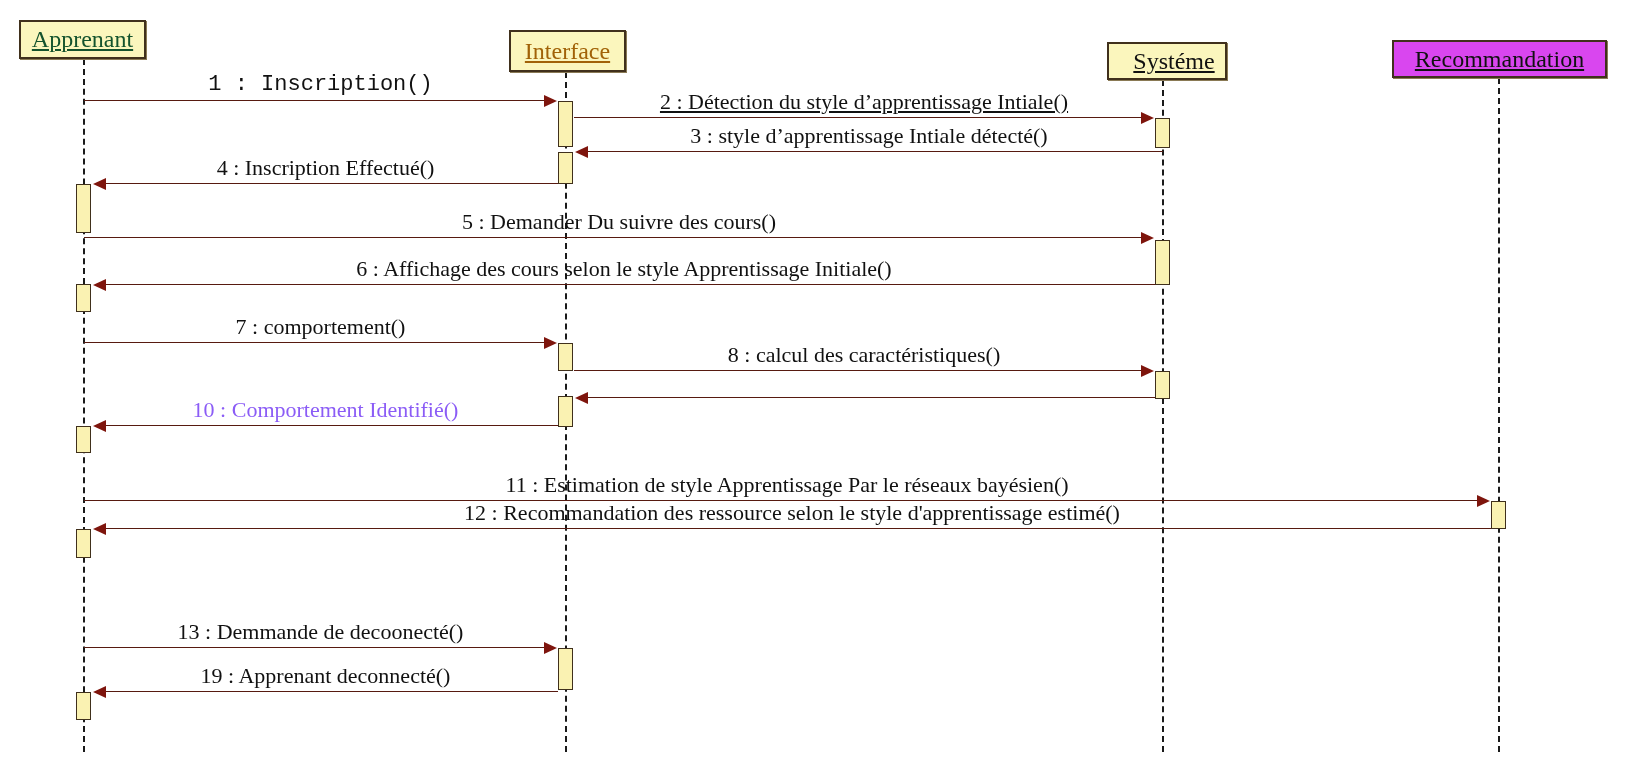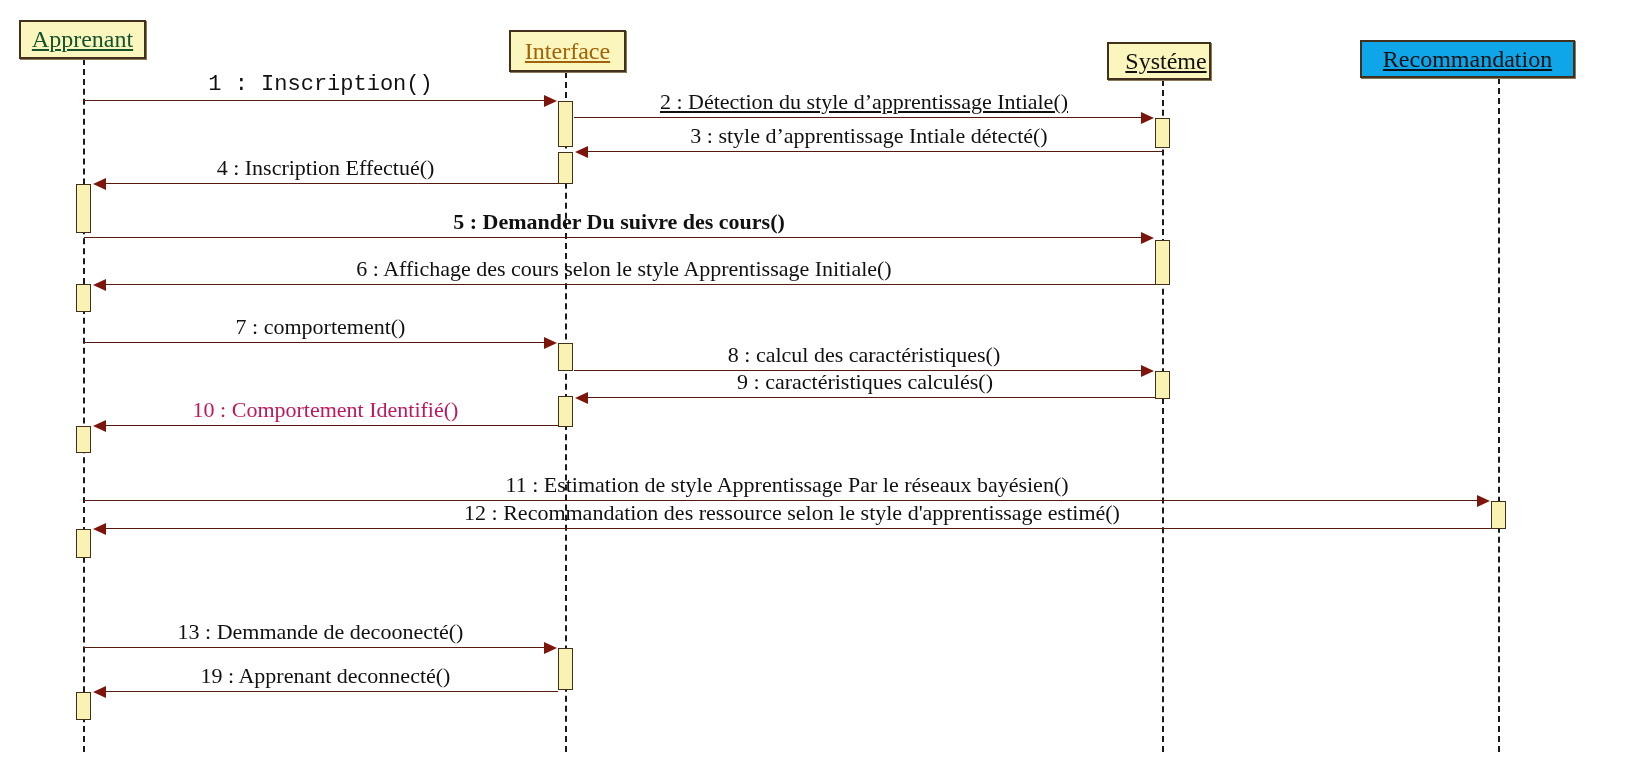--- a/index.html
+++ b/index.html
@@ -93,53 +93,52 @@
     <div class="arrowhead" style="top: 112px; left: 1141px; border-left: 13px solid rgb(126, 21, 13);"></div>
     <div class="msg-label" style="left: 864px; top: 90px; color: rgb(17, 17, 17); text-decoration: underline;">2 : Détection du style d’apprentissage Intiale()</div>
     <div class="msg-line" style="top: 151px; border-top-color: rgb(87, 26, 16); left: 588px; width: 575px;"></div>
     <div class="arrowhead" style="top: 146px; left: 575px; border-right: 13px solid rgb(126, 21, 13);"></div>
     <div class="msg-label" style="left: 869px; top: 124px; color: rgb(17, 17, 17);">3 : style d’apprentissage Intiale détecté()</div>
     <div class="msg-line" style="top: 183px; border-top-color: rgb(87, 26, 16); left: 106px; width: 452px;"></div>
     <div class="arrowhead" style="top: 178px; left: 93px; border-right: 13px solid rgb(126, 21, 13);"></div>
     <div class="msg-label" style="left: 325.5px; top: 156px; color: rgb(17, 17, 17);">4 : Inscription Effectué()</div>
     <div class="msg-line" style="top: 237px; border-top-color: rgb(87, 26, 16); left: 84px; width: 1057px;"></div>
     <div class="arrowhead" style="top: 232px; left: 1141px; border-left: 13px solid rgb(126, 21, 13);"></div>
-    <div class="msg-label" style="left: 619px; top: 210px; color: rgb(17, 17, 17); font-weight: bold;">5 : Demander Du suivre des cours()</div>
+    <div class="msg-label" style="left: 619px; top: 210px; color: rgb(17, 17, 17);">5 : Demander Du suivre des cours()</div>
     <div class="msg-line" style="top: 284px; border-top-color: rgb(87, 26, 16); left: 106px; width: 1049px;"></div>
     <div class="arrowhead" style="top: 279px; left: 93px; border-right: 13px solid rgb(126, 21, 13);"></div>
     <div class="msg-label" style="left: 624px; top: 257px; color: rgb(17, 17, 17);">6 : Affichage des cours selon le style Apprentissage Initiale()</div>
     <div class="msg-line" style="top: 342px; border-top-color: rgb(87, 26, 16); left: 84px; width: 460px;"></div>
     <div class="arrowhead" style="top: 337px; left: 544px; border-left: 13px solid rgb(126, 21, 13);"></div>
     <div class="msg-label" style="left: 320.5px; top: 315px; color: rgb(17, 17, 17);">7 : comportement()</div>
     <div class="msg-line" style="top: 370px; border-top-color: rgb(87, 26, 16); left: 574px; width: 567px;"></div>
     <div class="arrowhead" style="top: 365px; left: 1141px; border-left: 13px solid rgb(126, 21, 13);"></div>
     <div class="msg-label" style="left: 864px; top: 343px; color: rgb(17, 17, 17);">8 : calcul des caractéristiques()</div>
     <div class="msg-line" style="top: 397px; border-top-color: rgb(87, 26, 16); left: 588px; width: 567px;"></div>
     <div class="arrowhead" style="top: 392px; left: 575px; border-right: 13px solid rgb(126, 21, 13);"></div>
-    <div class="msg-label" style="left: 865px; top: 370px; color: rgb(17, 17, 17);">9 : caractéristiques calculés()</div>
     <div class="msg-line" style="top: 425px; border-top-color: rgb(87, 26, 16); left: 106px; width: 452px;"></div>
     <div class="arrowhead" style="top: 420px; left: 93px; border-right: 13px solid rgb(126, 21, 13);"></div>
-    <div class="msg-label" style="left: 325.5px; top: 398px; color: #be185d;">10 : Comportement Identifié()</div>
+    <div class="msg-label" style="left: 325.5px; top: 398px; color: #8b5cf6;">10 : Comportement Identifié()</div>
     <div class="msg-line" style="top: 500px; border-top-color: rgb(87, 26, 16); left: 84px; width: 1393px;"></div>
     <div class="arrowhead" style="top: 495px; left: 1477px; border-left: 13px solid rgb(126, 21, 13);"></div>
     <div class="msg-label" style="left: 787px; top: 473px; color: rgb(17, 17, 17);">11 : Estimation de style Apprentissage Par le réseaux bayésien()</div>
     <div class="msg-line" style="top: 528px; border-top-color: rgb(87, 26, 16); left: 106px; width: 1385px;"></div>
     <div class="arrowhead" style="top: 523px; left: 93px; border-right: 13px solid rgb(126, 21, 13);"></div>
     <div class="msg-label" style="left: 792px; top: 501px; color: rgb(17, 17, 17);">12 : Recommandation des ressource selon le style d'apprentissage estimé()</div>
     <div class="msg-line" style="top: 647px; border-top-color: rgb(87, 26, 16); left: 84px; width: 460px;"></div>
     <div class="arrowhead" style="top: 642px; left: 544px; border-left: 13px solid rgb(126, 21, 13);"></div>
     <div class="msg-label" style="left: 320.5px; top: 620px; color: rgb(17, 17, 17);">13 : Demmande de decoonecté()</div>
     <div class="msg-line" style="top: 691px; border-top-color: rgb(87, 26, 16); left: 106px; width: 452px;"></div>
     <div class="arrowhead" style="top: 686px; left: 93px; border-right: 13px solid rgb(126, 21, 13);"></div>
     <div class="msg-label" style="left: 325.5px; top: 664px; color: rgb(17, 17, 17);">19 : Apprenant deconnecté()</div>
     <div class="head" style="left: 19px; top: 20px; width: 127px; height: 39px; background: rgb(251, 246, 189); border-color: rgb(64, 48, 28);">
       <span style="color: #14532d;">Apprenant</span>
     </div>
     <div class="head" style="left: 509px; top: 30px; width: 117px; height: 42px; background: rgb(251, 246, 189); border-color: rgb(64, 48, 28);">
       <span style="color: #a16207;">Interface</span>
     </div>
-    <div class="head" style="left: 1107px; top: 42px; width: 104px; height: 38px; background: rgb(251, 246, 189); border-color: rgb(64, 48, 28); padding-left: 14px;">
+    <div class="head" style="left: 1107px; top: 42px; width: 120px; height: 38px; background: rgb(251, 246, 189); border-color: rgb(64, 48, 28); padding-left: 14px;">
       <span style="color: rgb(17, 17, 17);">Systéme</span>
     </div>
-    <div class="head" style="left: 1360px; top: 40px; width: 215px; height: 38px; background: #0ea5e9; border-color: rgb(64, 48, 28);">
+    <div class="head" style="left: 1392px; top: 40px; width: 215px; height: 38px; background: #d946ef; border-color: rgb(64, 48, 28);">
       <span style="color: rgb(17, 17, 17);">Recommandation</span>
     </div>
   </div>
 
 </body></html>

